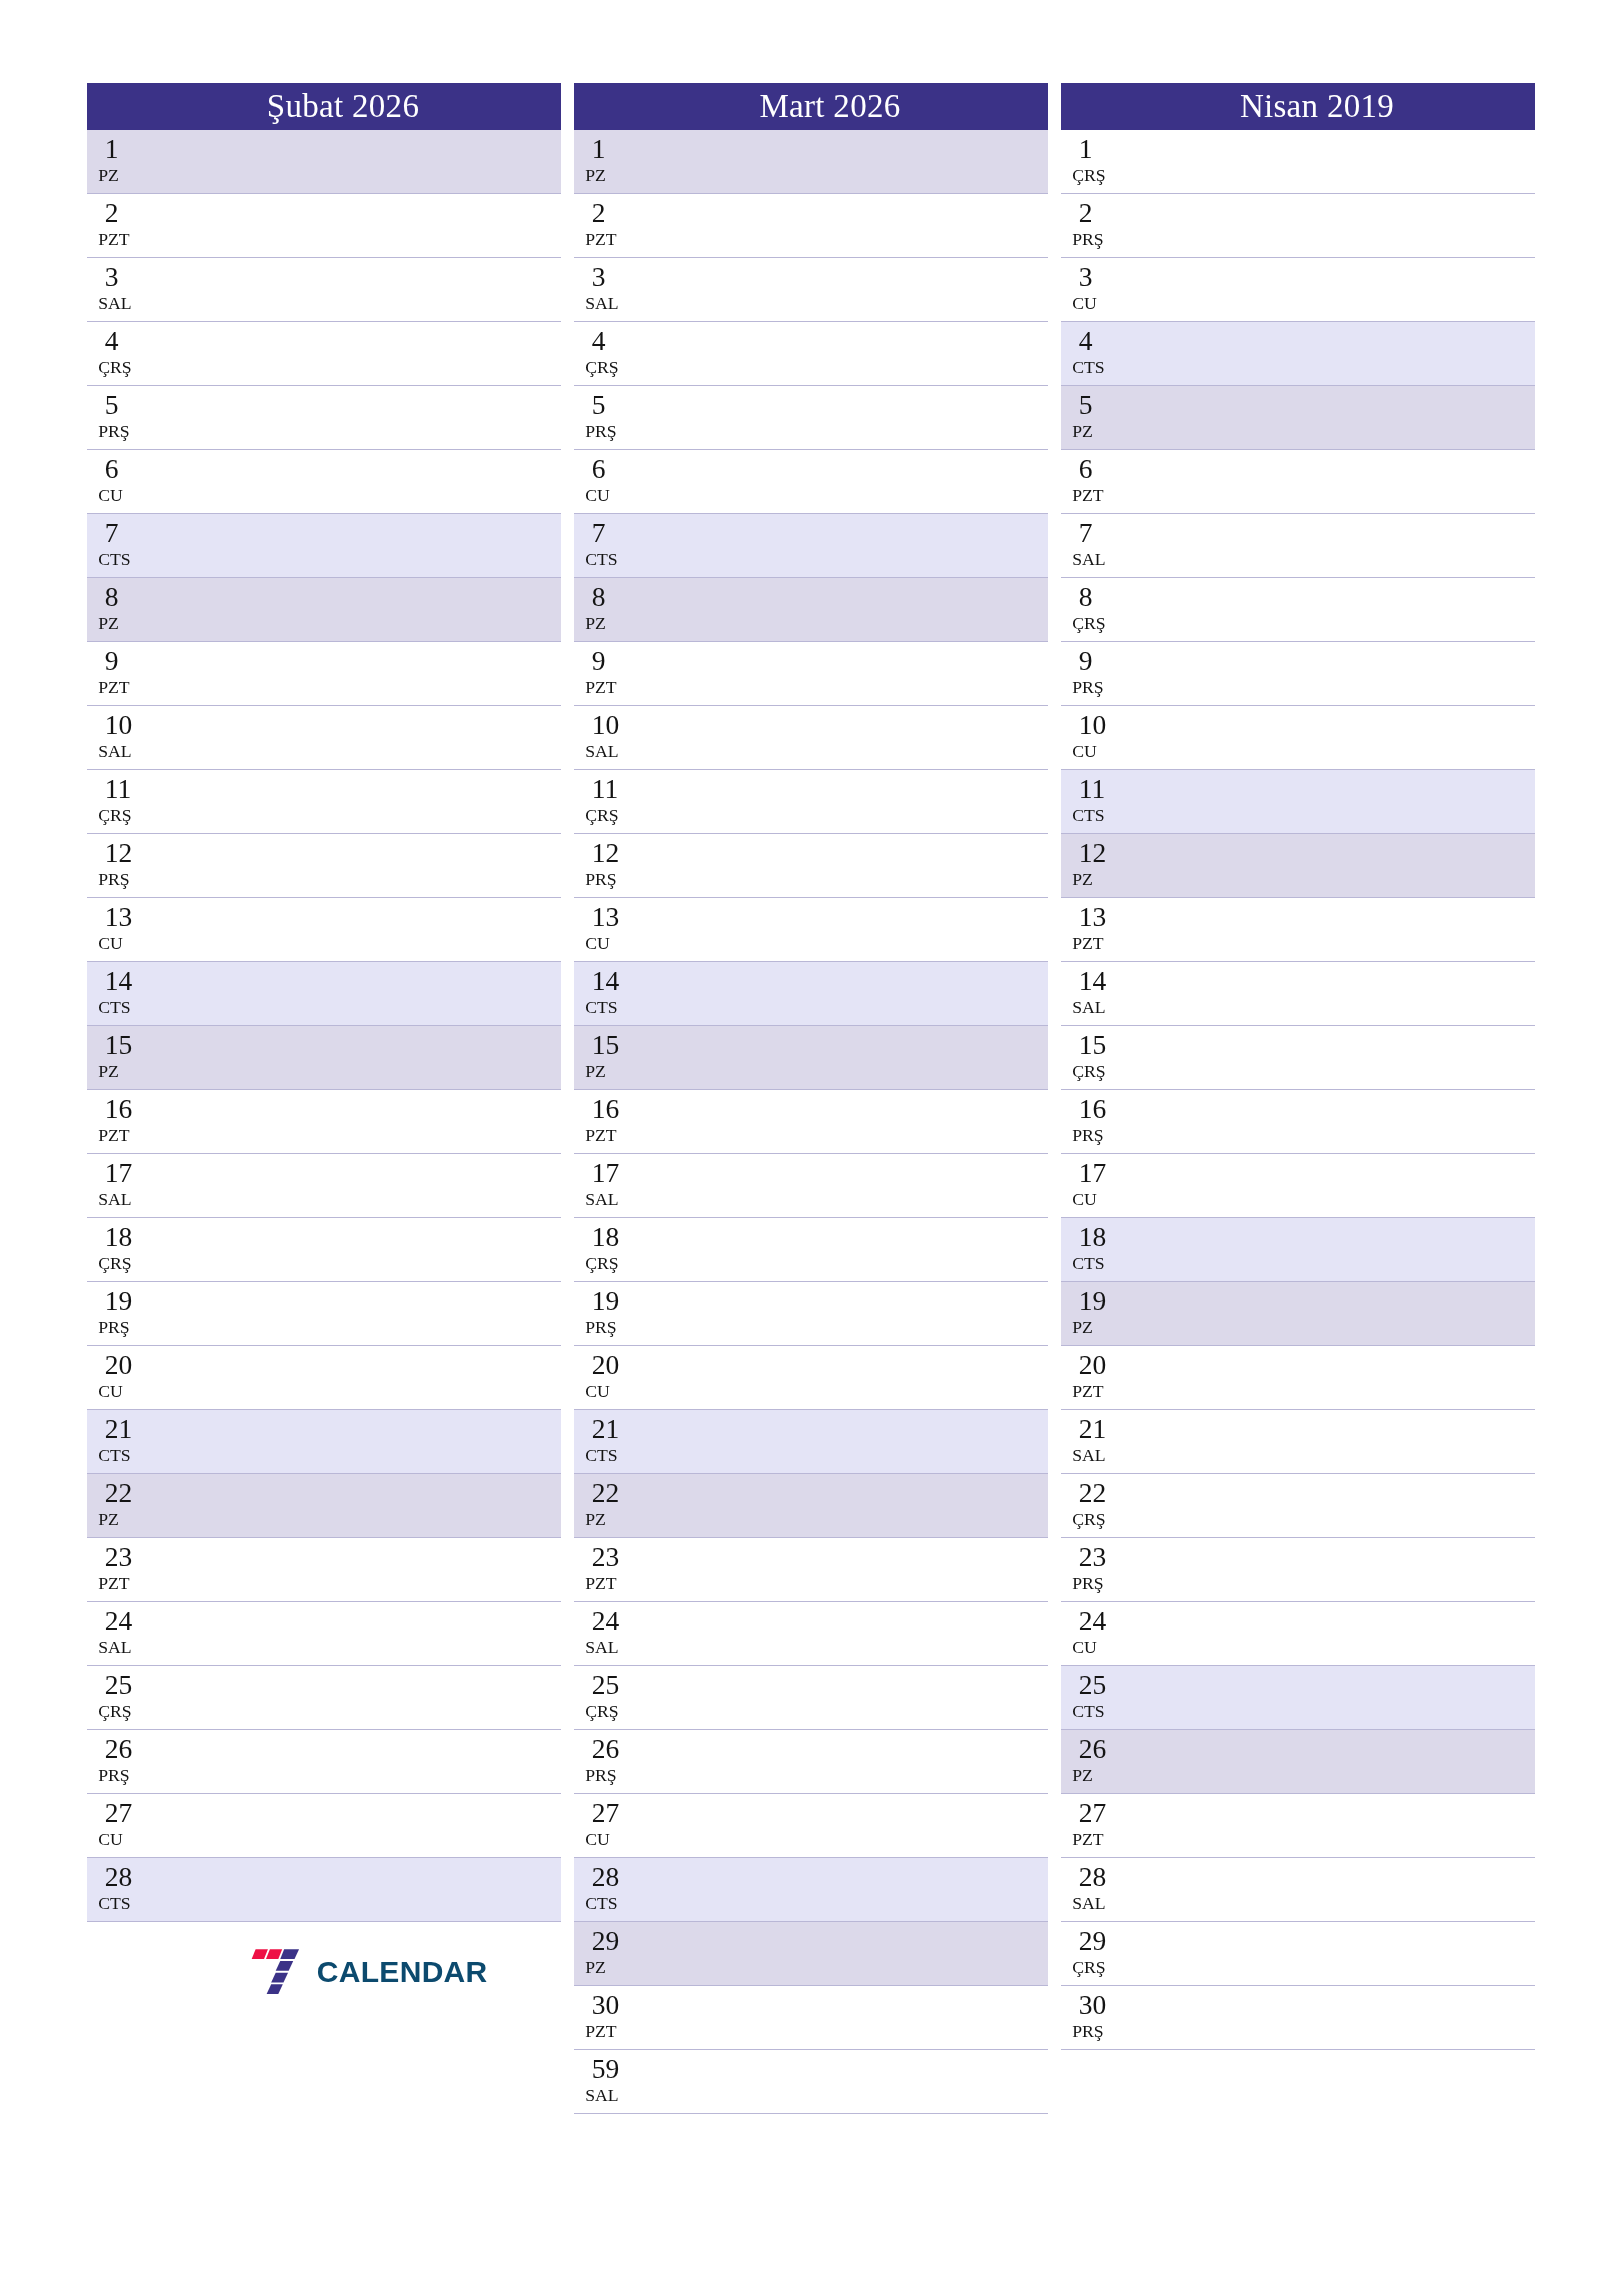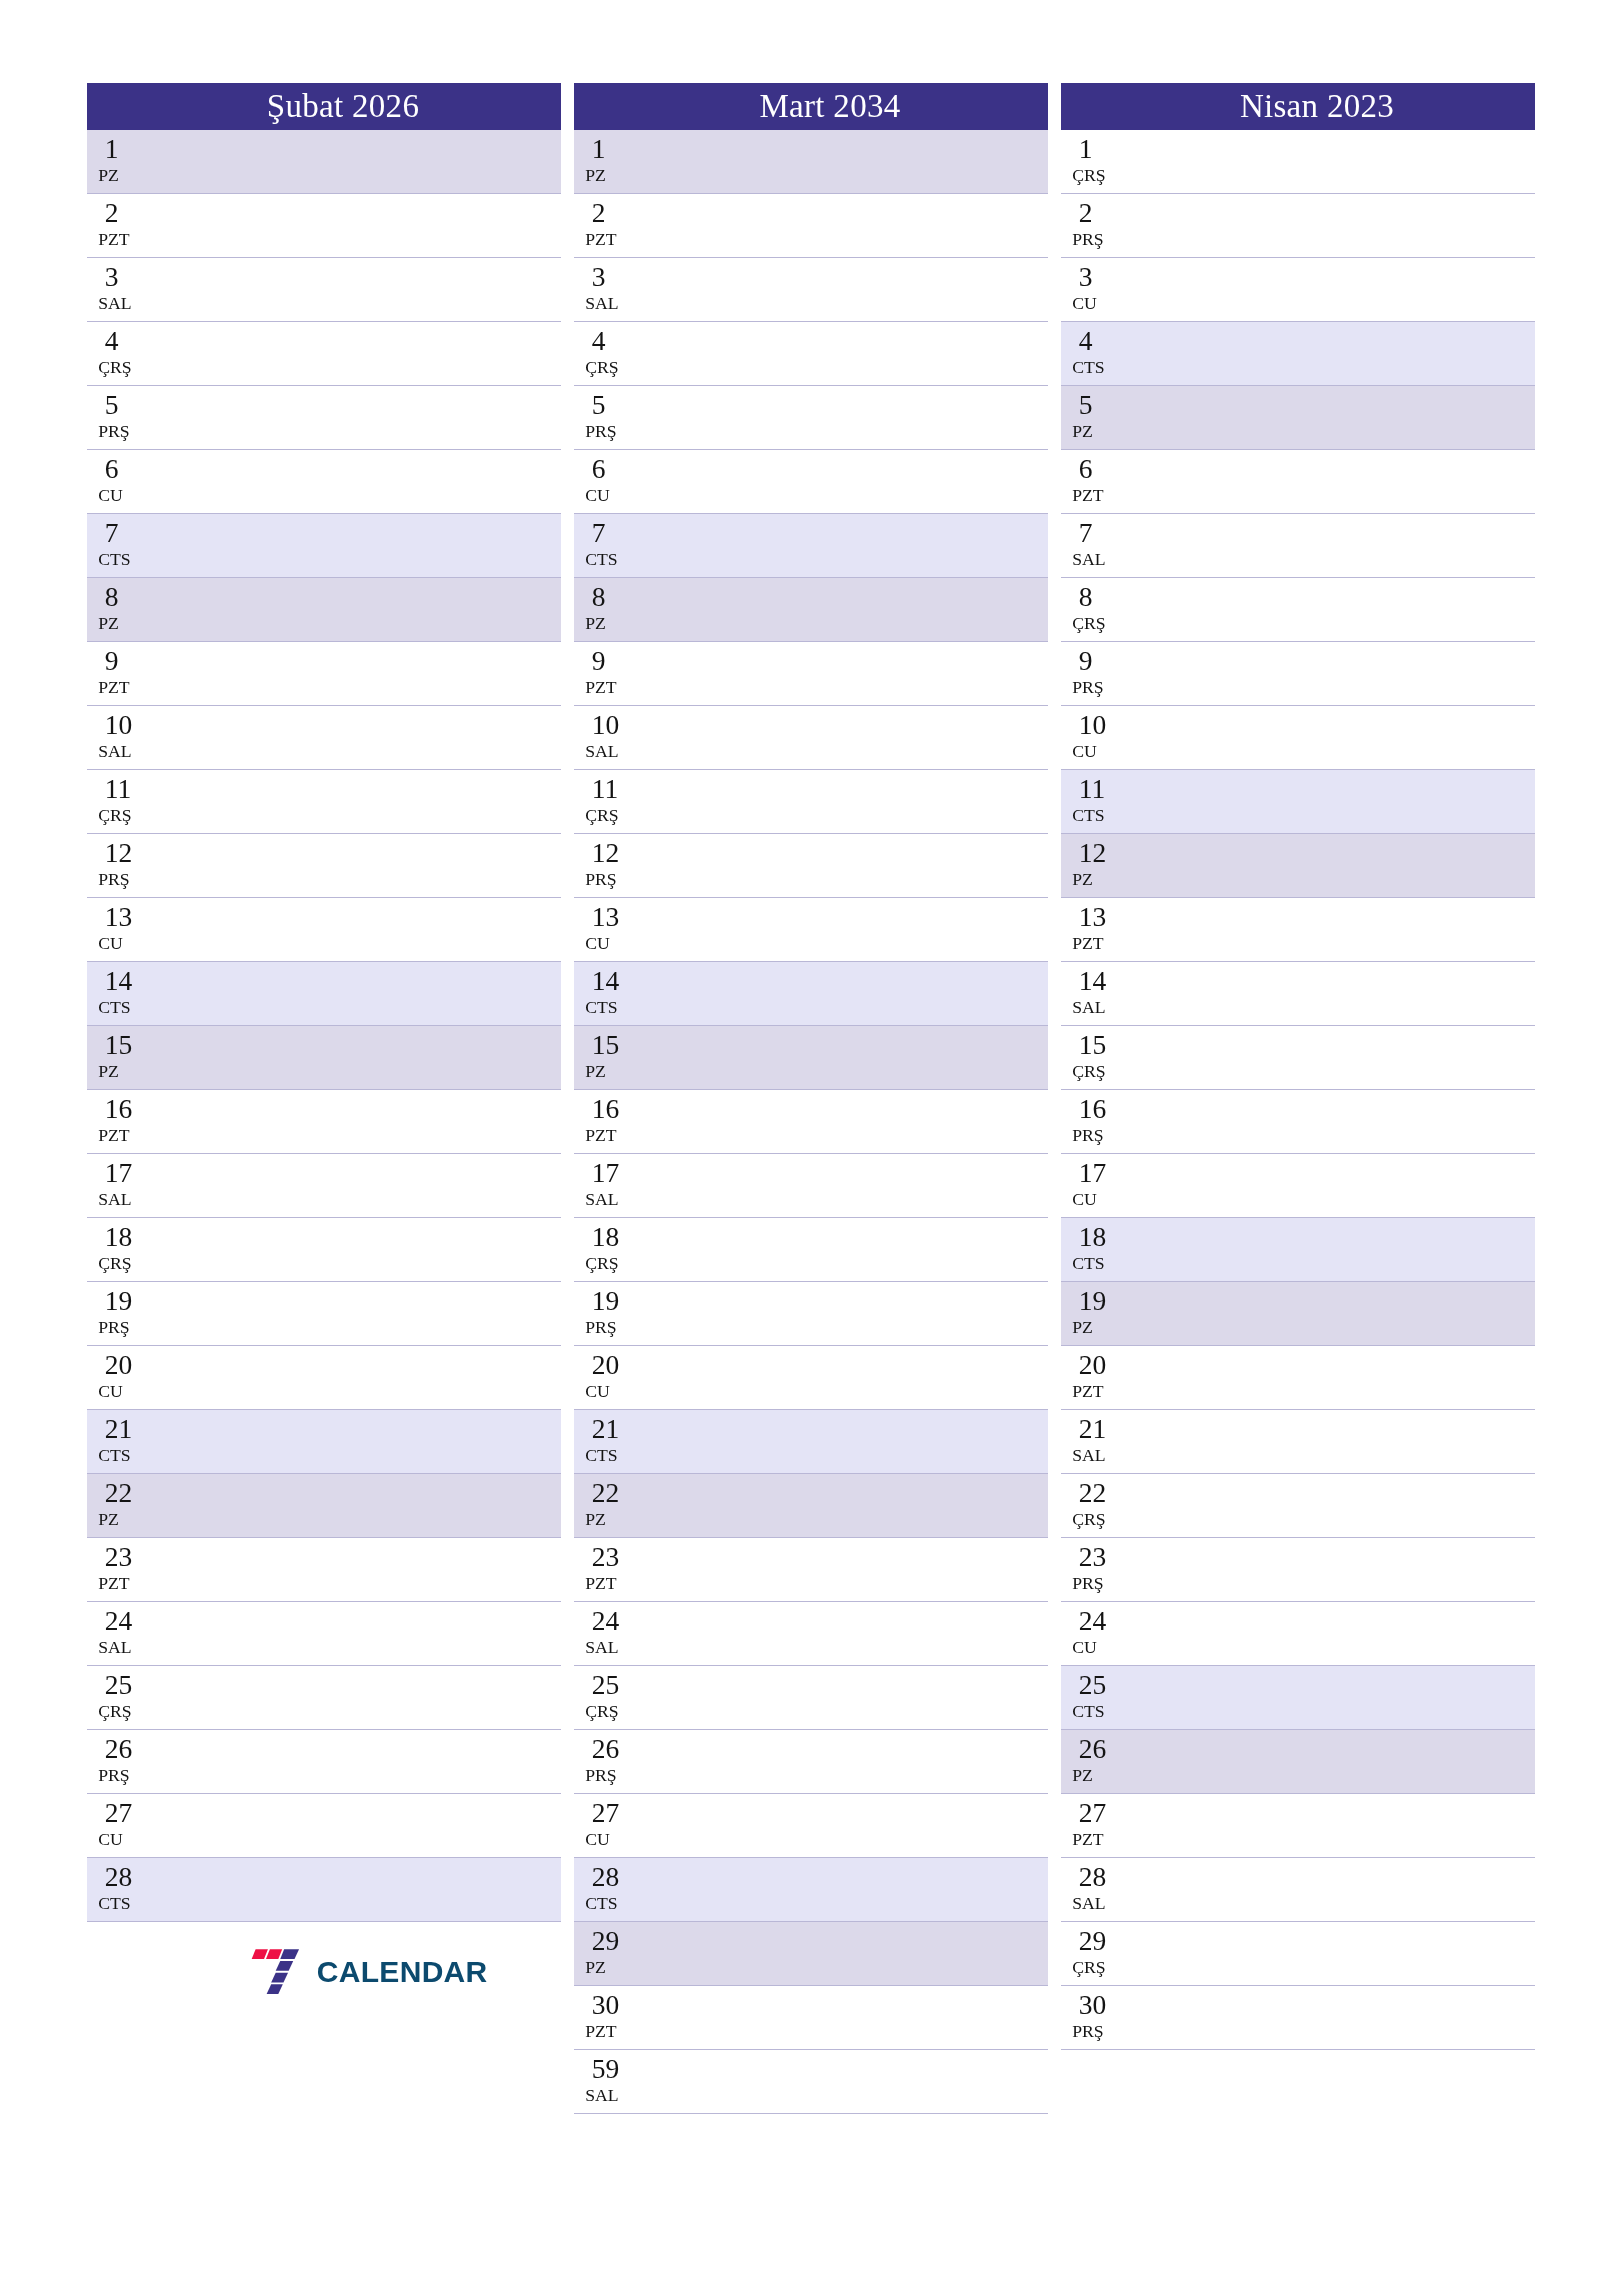--- a/index.html
+++ b/index.html
@@ -256,21 +256,21 @@
                   <polygon points="48,20 68,20 61,35 41,35" fill="#3b3287"></polygon>
                   <polygon points="41,38 60,38 53,53 34,53" fill="#3b3287"></polygon>
                   <polygon points="34,56 52,56 45,71 27,71" fill="#3b3287"></polygon>
                 </g>
               </svg></div>
             <div class="logo-word">CALENDAR</div>
           </div>
         </div>
       </div>
       <div class="month-col">
-        <div class="month-header">Mart 2034</div>
+        <div class="month-header">Mart 2026</div>
         <div class="days">
           <div class="day-row sun">
             <span class="day-num">1</span>
             <span class="day-dow">PZ</span>
           </div>
           <div class="day-row">
             <span class="day-num">2</span>
             <span class="day-dow">PZT</span>
           </div>
           <div class="day-row">
@@ -385,21 +385,21 @@
             <span class="day-num">30</span>
             <span class="day-dow">PZT</span>
           </div>
           <div class="day-row">
             <span class="day-num">59</span>
             <span class="day-dow">SAL</span>
           </div>
         </div>
       </div>
       <div class="month-col">
-        <div class="month-header">Nisan 2023</div>
+        <div class="month-header">Nisan 2019</div>
         <div class="days">
           <div class="day-row">
             <span class="day-num">1</span>
             <span class="day-dow">ÇRŞ</span>
           </div>
           <div class="day-row">
             <span class="day-num">2</span>
             <span class="day-dow">PRŞ</span>
           </div>
           <div class="day-row">

